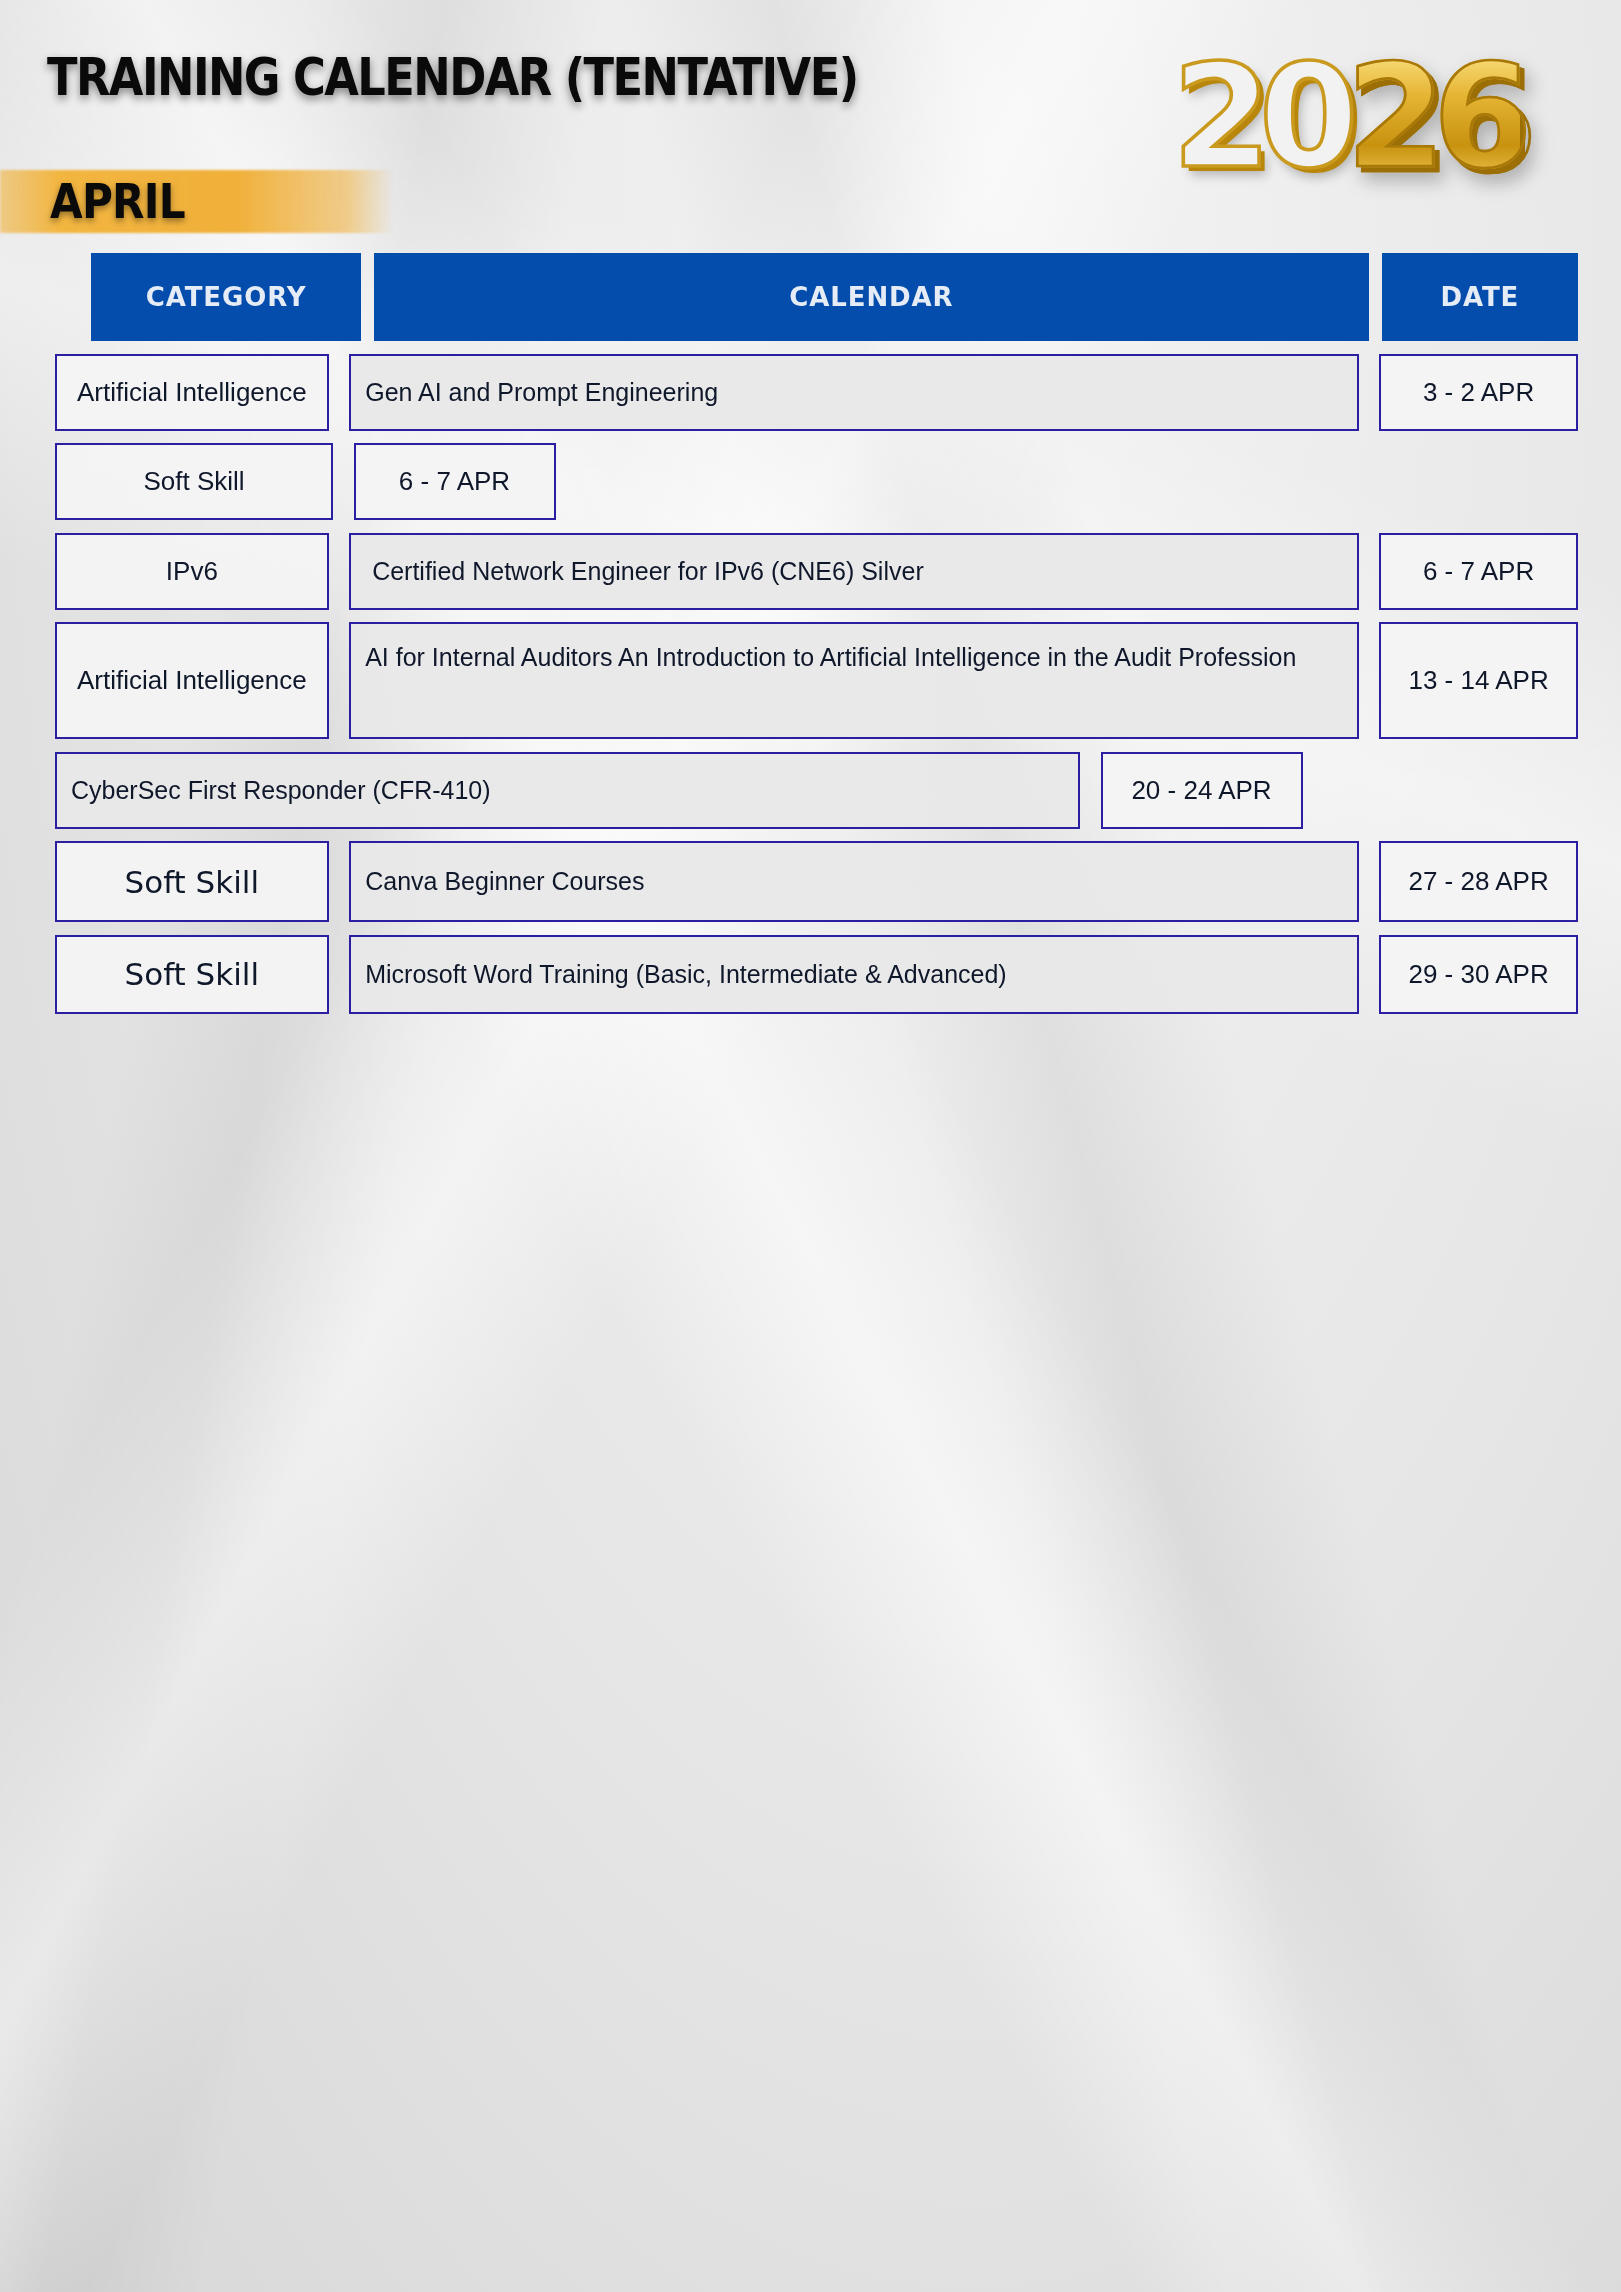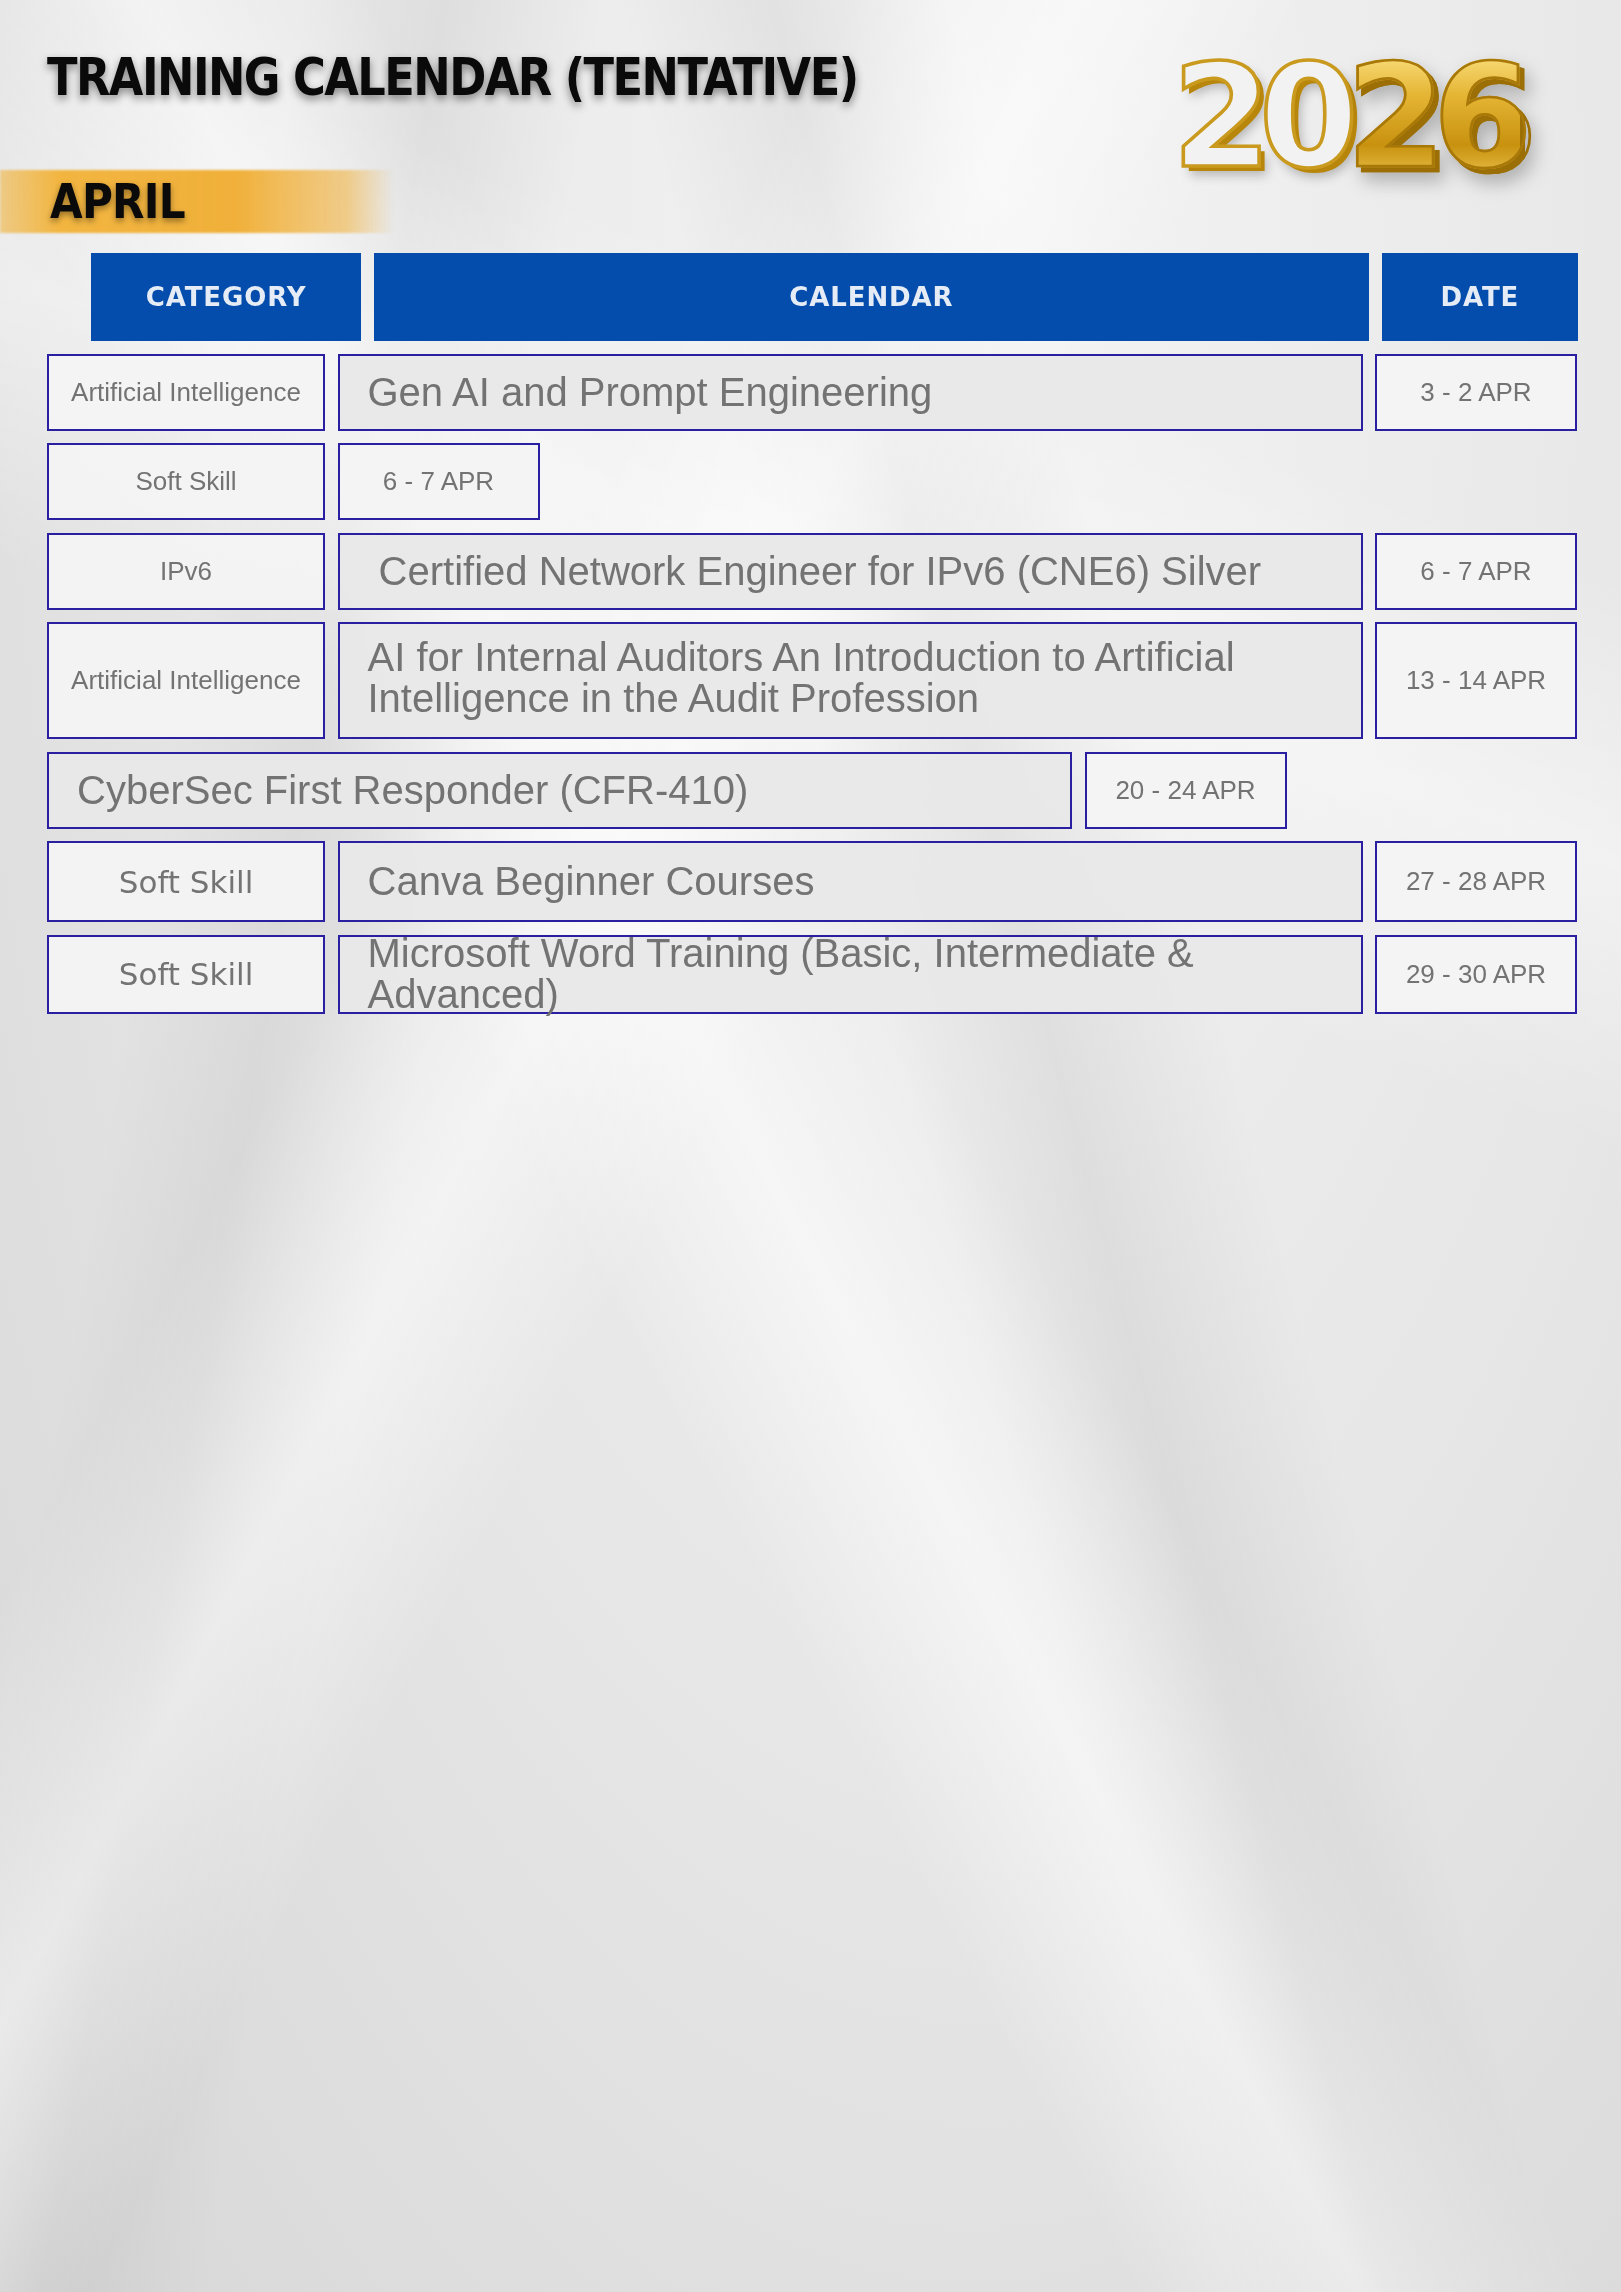--- a/index.html
+++ b/index.html
@@ -62,26 +62,26 @@
     font-family: "DejaVu Sans", sans-serif; font-weight: bold; font-size: 26px;
     display: flex; align-items: center; justify-content: center;
     letter-spacing: 0.9px; box-sizing: border-box;
   }
   .c1 { width: 278px; }
   .c2 { width: 1025px; }
   .c3 { width: 202px; }
   .row { margin-bottom: 12.5px; }
   .row .cell {
     box-sizing: border-box; border: 2.7px solid #2a1fa0;
-    display: flex; align-items: center; font-size: 28px; color: #737373;
+    display: flex; align-items: center; font-size: 28px; color: #0f172a; margin-left: 8px;
   }
   .row .cell.cat, .row .cell.date { background: rgba(244,244,244,0.96); justify-content: center; text-align: center; }
   .row .cell.cat { font-size: 26px; }
   .row .cell.cat.big { font-size: 31px; font-family: "DejaVu Sans", sans-serif; }
-  .row .cell.train { background: rgba(232,232,232,0.96); padding-left: 28px; padding-right: 18px; line-height: 41px; font-size: 40px; }
+  .row .cell.train { background: rgba(232,232,232,0.96); padding-left: 14px; padding-right: 18px; line-height: 41px; font-size: 25px; }
   .row .cell.date { font-size: 26px; }
 </style>
 </head>
 <body>
 
 <h1 class="page-title">TRAINING CALENDAR (TENTATIVE)</h1>
 
 <div class="month-band"></div>
 <div class="month-label">APRIL</div>
 

